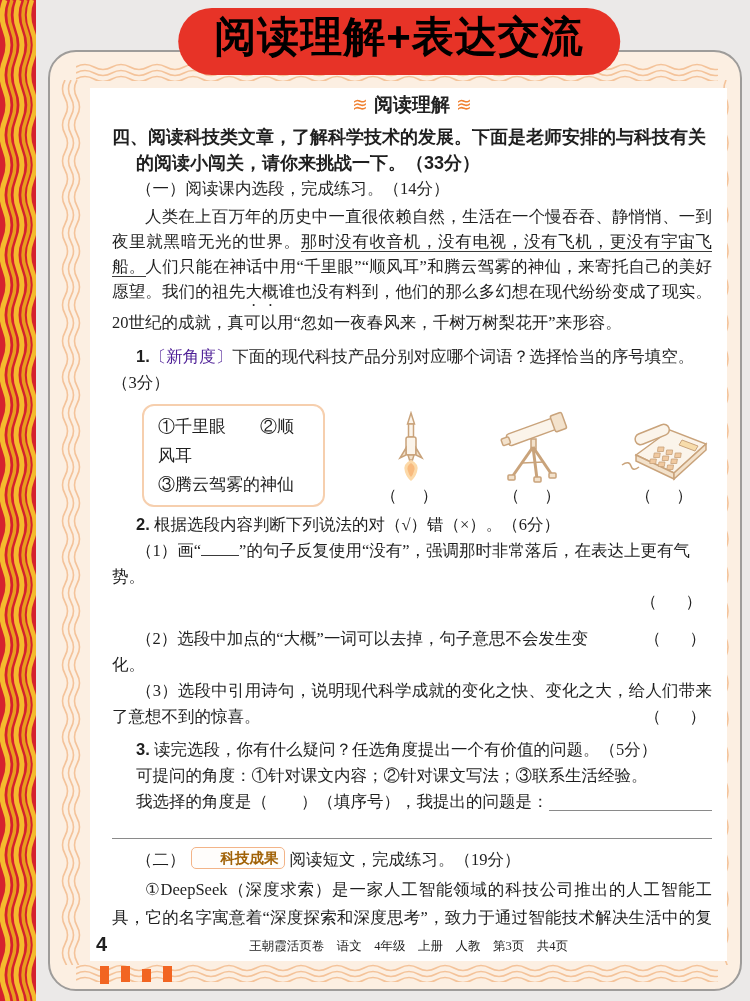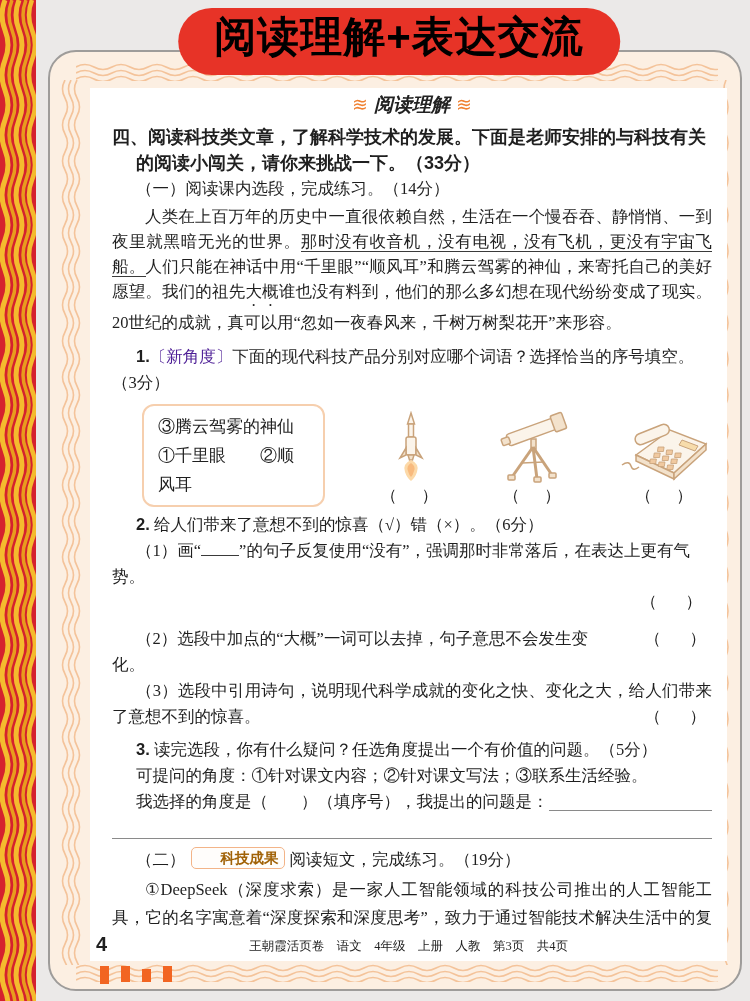--- a/index.html
+++ b/index.html
@@ -24,21 +24,21 @@
   .content { position:absolute; left:22px; top:2px; width:600px; }
 
   
   .banner { position:absolute; left:50%; transform:translateX(-50%); margin-left:24px; top:8px;
             background:#e73327; color:#000000; border-radius:38px; padding:1px 36px 10px;
             font-family:Liberation Sans, sans-serif; font-weight:bold;
             font-size:42px; letter-spacing:1px; z-index:5; white-space:nowrap; }
 
   
   .section-head { text-align:center; font-family:"Liberation Sans","DejaVu Sans",sans-serif;
-                  font-weight:bold; font-size:19px; margin:2px 0 6px; color:#222;font-style:italic; }
+                  font-weight:bold; font-size:19px; margin:2px 0 6px; color:#222; }
   .wave-glyph { color:#f08233; font-size:19px; font-weight:normal; margin:0 6px; }
 
   
   .stem { font-family:"Liberation Sans","DejaVu Sans",sans-serif; font-weight:bold;
           font-size:18px; line-height:26px; padding-left:24px; text-indent:-24px; }
   .line { font-size:16.5px; line-height:26px; }
   .ind1 { text-indent:24px; }
   .passage { font-size:16.5px; line-height:25px; text-indent:33px; text-align:justify; }
   .p2 { line-height:28px; }
   .qnum { font-family:"Liberation Sans","DejaVu Sans",sans-serif; font-weight:bold; }
@@ -160,22 +160,22 @@
       <div class="passage" style="margin-top:2px;">
         <span>人类在上百万年的历史中一直很依赖自然，生活在一个慢吞吞、静悄悄、一到夜里就黑暗无光的世界。</span><span class="ul-seg">那时没有收音机，没有电视，没有飞机，更没有宇宙飞船。</span><span>人们只能在神话中用“千里眼”“顺风耳”和腾云驾雾的神仙，来寄托自己的美好愿望。我们的祖先</span><span class="dot-seg">大概</span><span>谁也没有料到，他们的那么多幻想在现代纷纷变成了现实。20世纪的成就，真可以用“忽如一夜春风来，千树万树梨花开”来形容。</span>
       </div>
 
       <div class="line ind1" style="margin-top:8px;">
         <span class="qnum">1.</span><span class="orange-tag">〔新角度〕</span><span>下面的现代科技产品分别对应哪个词语？选择恰当的序号填空。（3分）</span>
       </div>
 
       <div class="media-row">
         <div class="opt-box">
+          <div>①千里眼　　②顺风耳</div>
           <div>③腾云驾雾的神仙</div>
-          <div>①千里眼　　②顺风耳</div>
         </div>
 
         <div class="figure fig-rocket">
           <svg width="40" height="72" viewBox="0 0 40 72">
             <path class="lineart" d="M20 2 L23.5 13 L16.5 13 Z"></path>
             <rect class="lineart" x="17.5" y="13" width="5" height="13"></rect>
             <rect class="lineart" x="15" y="26" width="10" height="18" rx="2"></rect>
             <path class="lineart2" d="M15 37 L9 47 L15 44 Z"></path>
             <path class="lineart2" d="M25 37 L31 47 L25 44 Z"></path>
             <path class="lineart2" d="M17 44 L23 44 L21.5 49 L18.5 49 Z"></path>
@@ -222,21 +222,21 @@
               <rect x="36" y="40" width="6" height="4.5" transform="skewX(-8)"></rect>
               <rect x="45" y="43" width="6" height="4.5" transform="skewX(-8)"></rect>
               <rect x="54" y="46" width="6" height="4.5" transform="skewX(-8)"></rect>
             </g>
           </svg>
           <div class="fig-blank">（　）</div>
         </div>
       </div>
 
       <div class="line ind1" style="margin-top:4px;">
-        <span class="qnum">2.</span> <span>给人们带来了意想不到的惊喜（√）错（×）。（6分）</span>
+        <span class="qnum">2.</span> <span>根据选段内容判断下列说法的对（√）错（×）。（6分）</span>
       </div>
 
       <div class="line ind1">
         <span>（1）</span><span>画“</span><span class="blank-u"></span><span>”的句子反复使用“没有”，强调那时非常落后，在表达上更有气势。</span>
       </div>
       <div class="ans-right">（　）</div>
 
       <div class="line ind1 judge-flex" style="margin-top:12px;">
         <span><span>（2）</span><span>选段中加点的“大概”一词可以去掉，句子意思不会发生变化。</span></span>
         <span class="ans">（　）</span>

